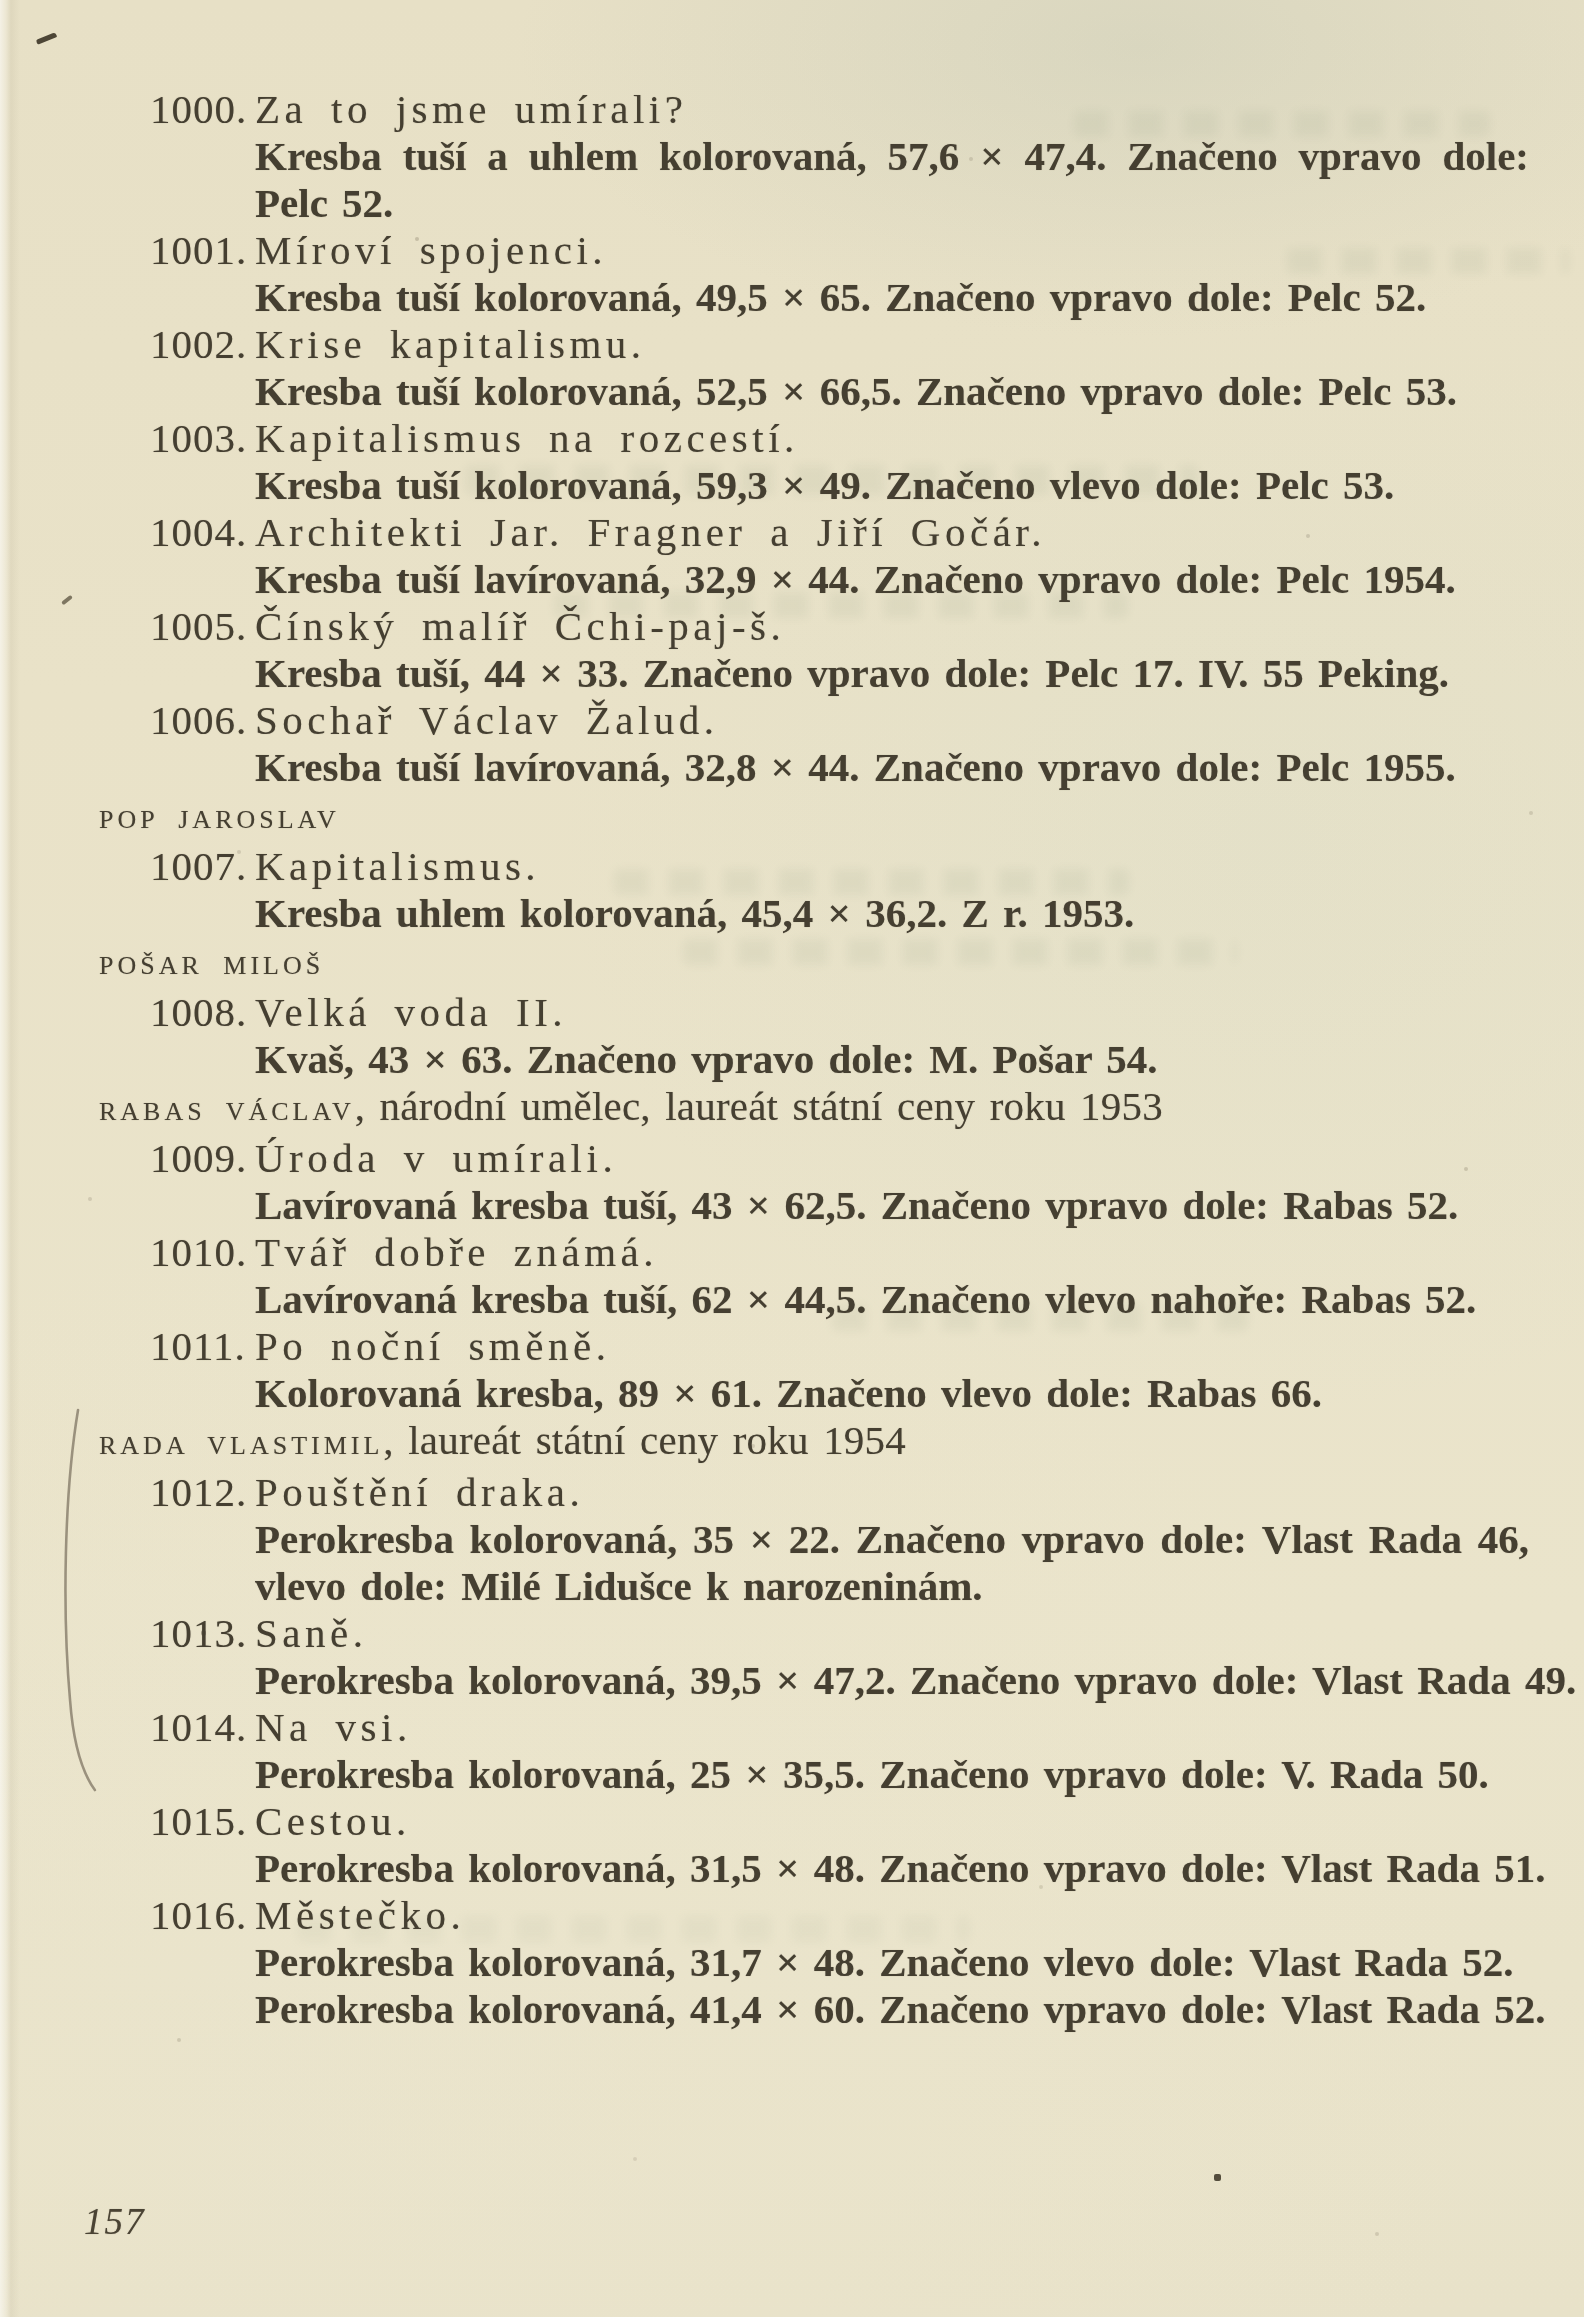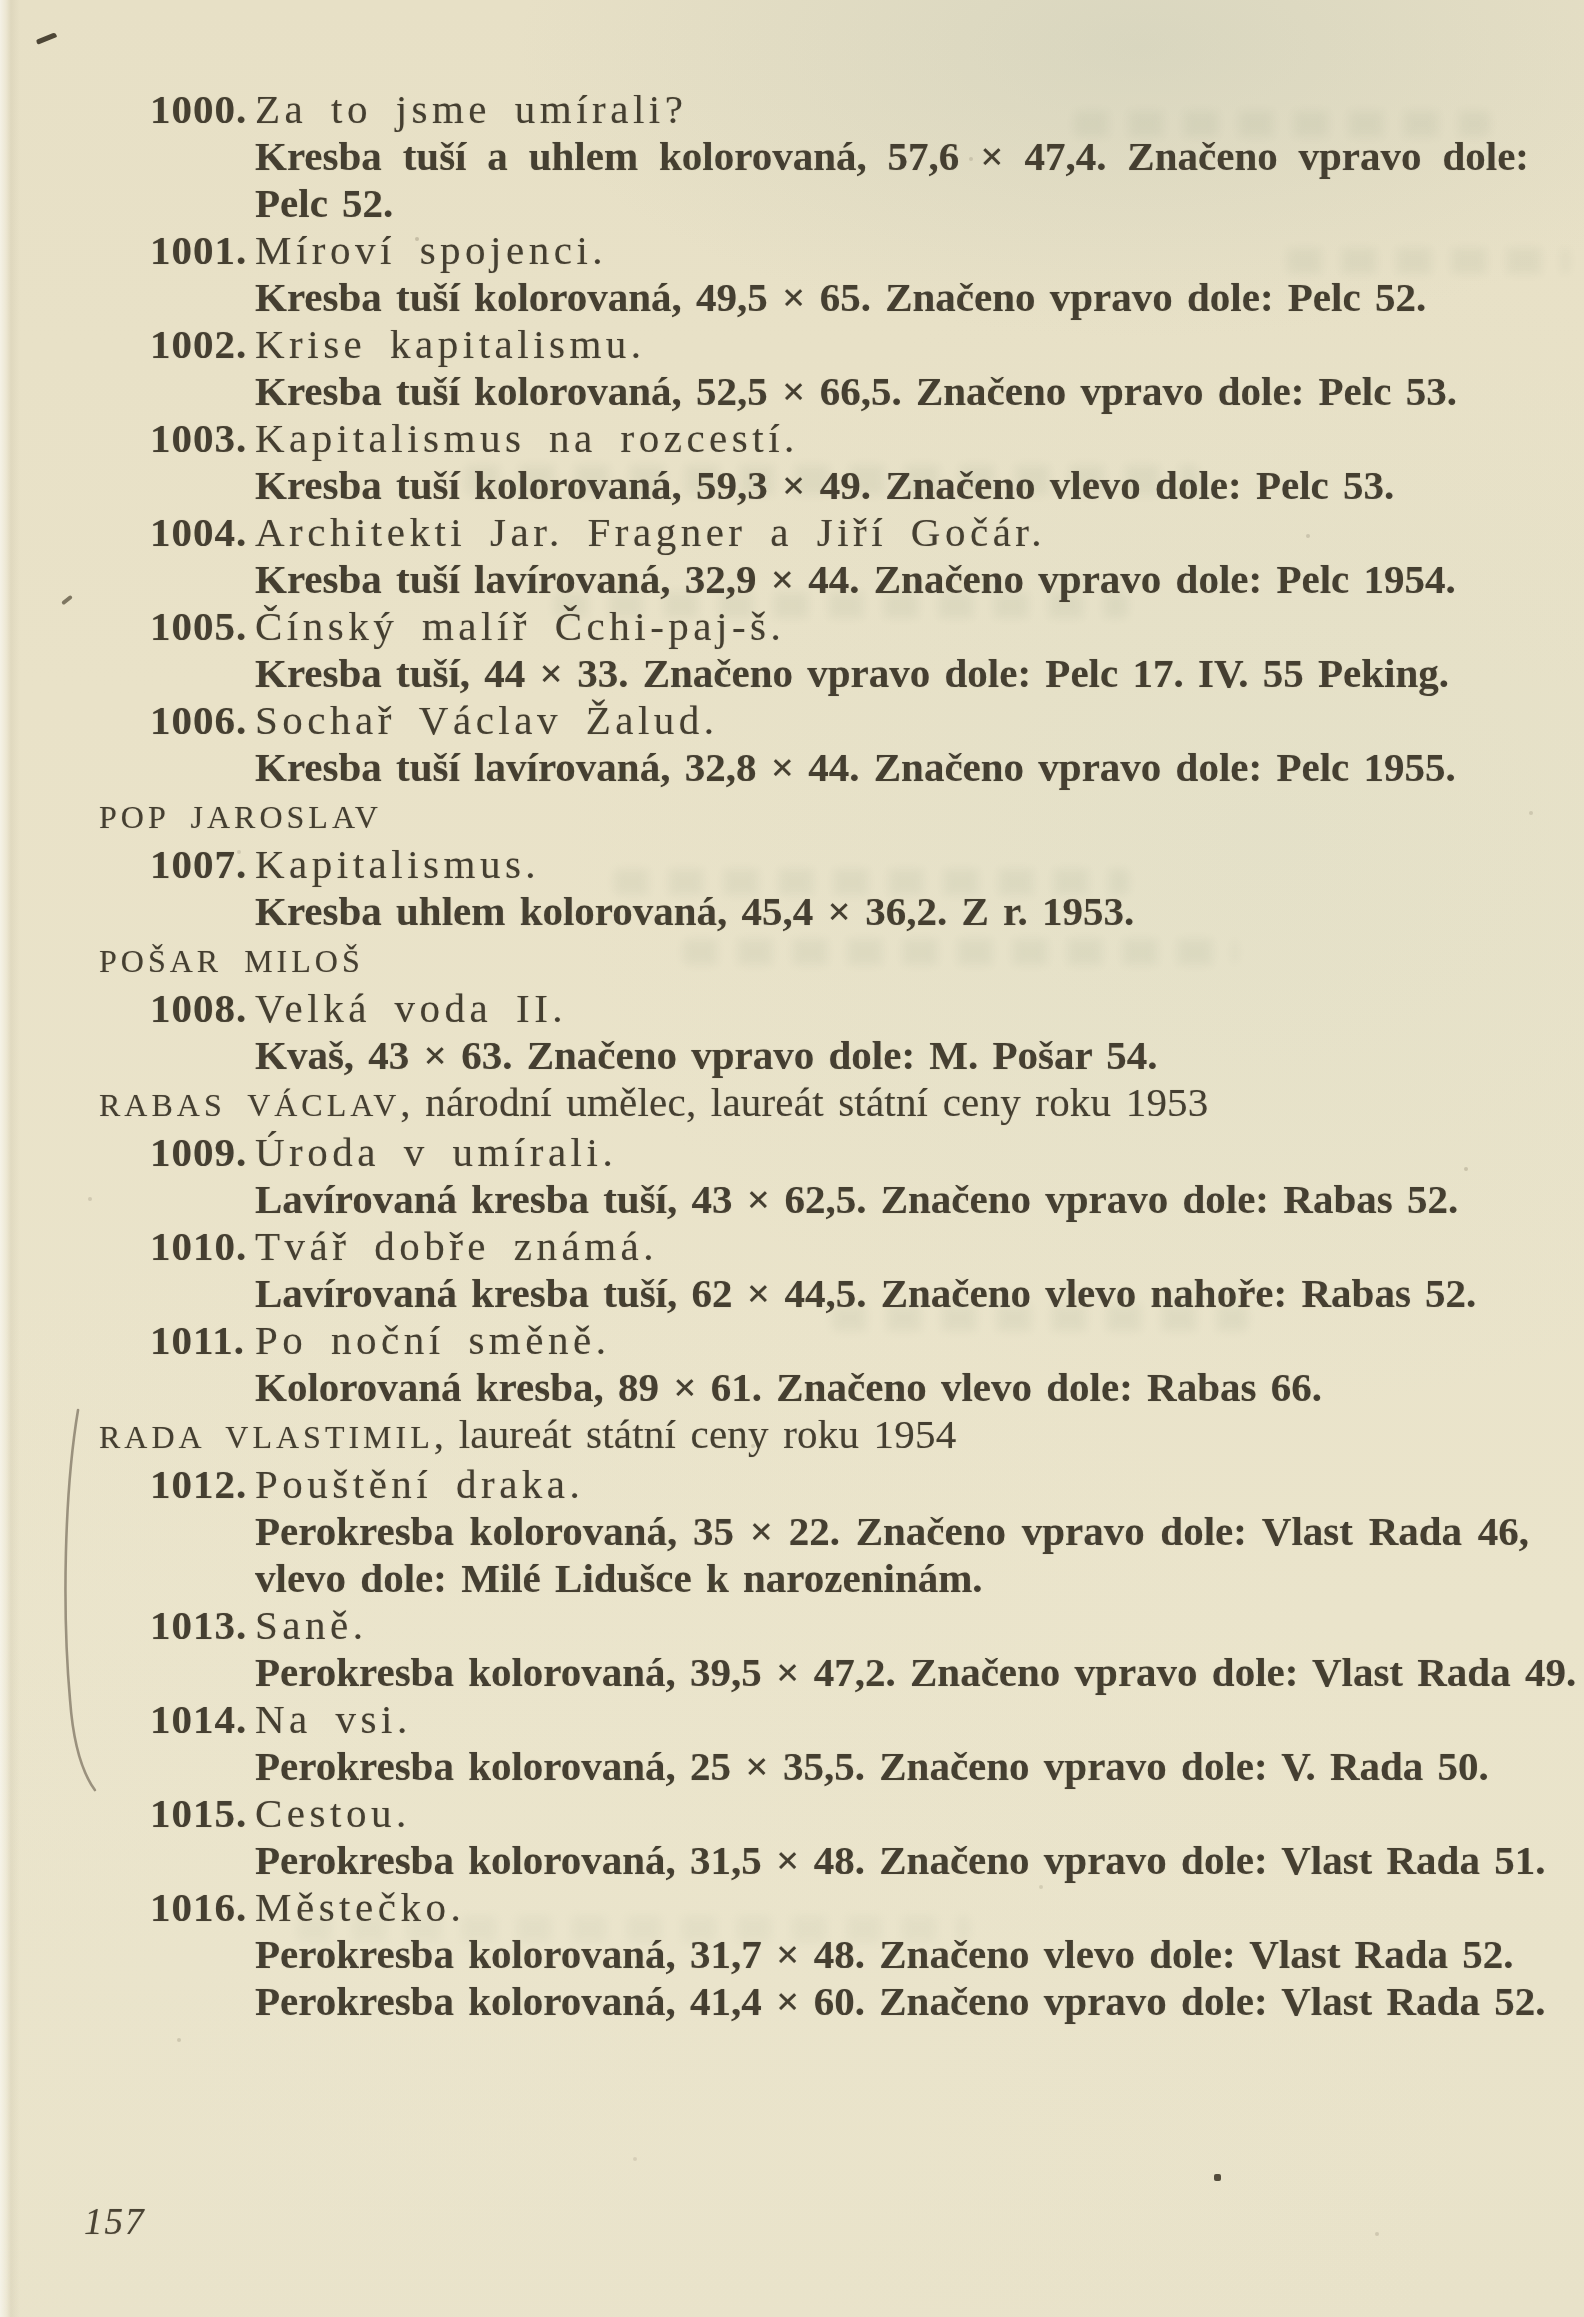--- a/index.html
+++ b/index.html
@@ -19,26 +19,26 @@
     position:absolute;left:0;top:0;width:20px;height:100%;
     background:linear-gradient(90deg, rgba(255,255,255,.55) 0px, rgba(255,255,255,.22) 6px, rgba(120,110,85,.08) 11px, rgba(0,0,0,0) 20px);
   }
   .text-block{
     position:absolute;left:99px;top:86px;width:1430px;
     font-size:41px;line-height:47px;
     word-spacing:4px;
     text-shadow:0 0 1px rgba(64,58,45,.35);
   }
   .ehead{padding-left:51px;white-space:nowrap;}
-  .num{display:inline-block;width:105px;letter-spacing:1px;font-weight:bold;}
+  .num{display:inline-block;width:105px;letter-spacing:1px;}
   .title{letter-spacing:4.5px;word-spacing:9px;}
   .desc{margin-left:156px;white-space:nowrap;font-weight:bold;}
   .desc.full{text-align:justify;text-align-last:justify;white-space:normal;}
   .artist{white-space:nowrap;}
-  .artist-name{letter-spacing:4px;word-spacing:10px;font-size:32px;}
+  .artist-name{letter-spacing:4px;word-spacing:10px;font-size:26px;}
   .artist-suffix{letter-spacing:0.2px;margin-top:27px;}
   .page-number{
     position:absolute;left:84px;top:2200px;width:1430px;
     text-align:left;font-size:37px;font-weight:400;font-style:italic;
     letter-spacing:2px;color:#4a4334;text-shadow:0 0 1px rgba(64,58,45,.4);
   }
   
   .corner-mark{position:absolute;left:36px;top:36px;width:21px;height:5px;background:#4d4636;transform:rotate(-22deg);border-radius:2px 3px 1px 2px;}
   .margin-dash{position:absolute;left:61px;top:598px;width:12px;height:4px;background:#5a523f;transform:rotate(-38deg);border-radius:2px;opacity:.75;}
   .artifact-dot-a{position:absolute;left:201px;top:1630px;width:5px;height:6px;background:#6a6250;border-radius:50%;opacity:.55;}

